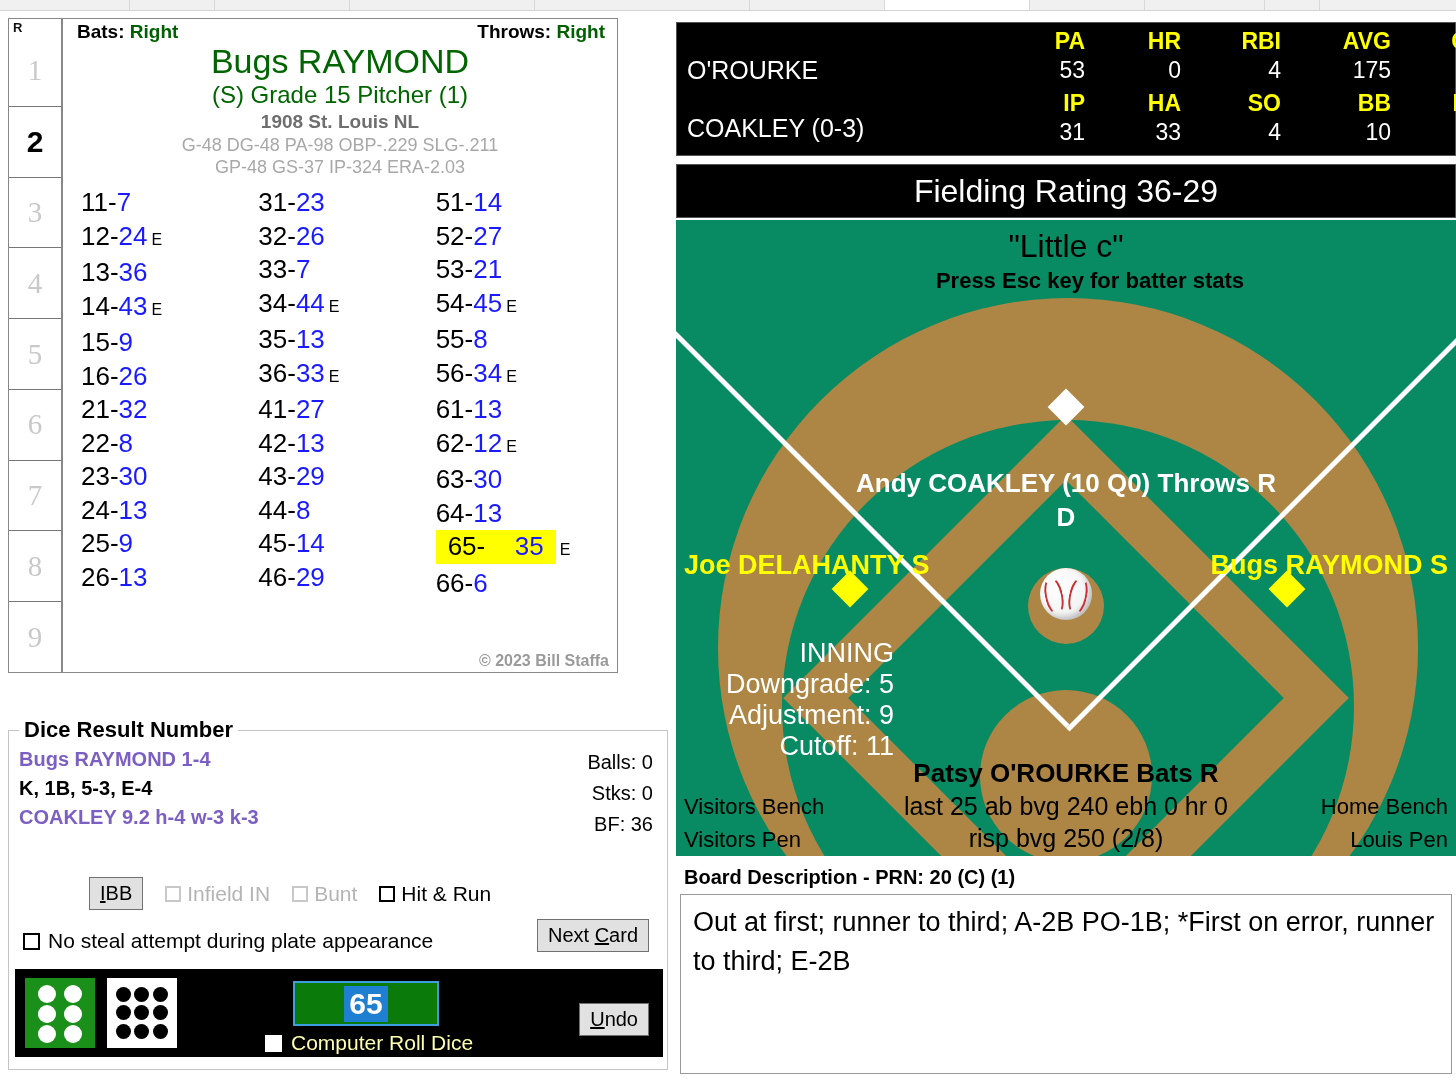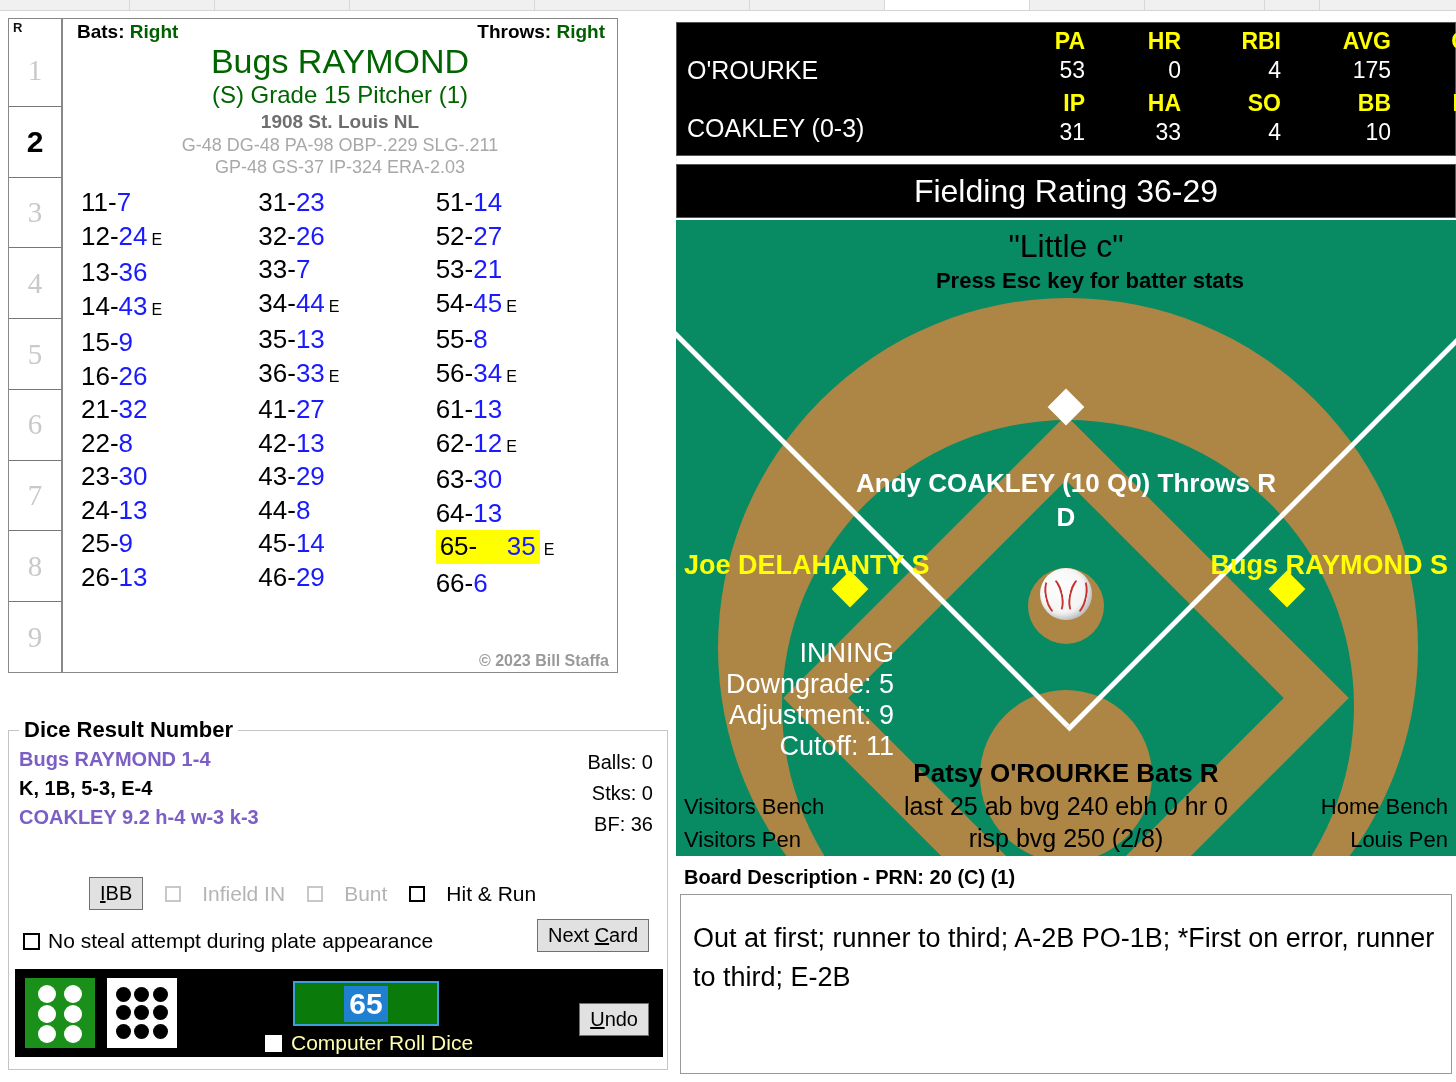--- a/index.html
+++ b/index.html
@@ -66,21 +66,21 @@
   }
   .roll-col { display: flex; flex-direction: column; }
   .roll-row {
     display: flex; align-items: baseline; font-size: 26px; line-height: 33.5px;
     font-family: "Liberation Sans", sans-serif;
   }
   .roll-row .rr-key { color: #000; width: 50px; text-align: left; font-weight: normal; }
   .roll-row .rr-val { color: #1a1aff; width: 46px; text-align: right; }
   .roll-row .rr-e { color: #000; font-size: 16px; margin-left: 4px; }
   .roll-row.hl .hlbox { background: #ffff00; }
-  .hlbox { display: inline-flex; align-items: baseline; padding: 0 4px; }
+  .hlbox { display: inline-flex; align-items: baseline; padding: 0 12px; }
 
   .card-copy {
     position: absolute; right: 8px; bottom: 2px;
     color: #9a9a9a; font-size: 16px; font-weight: bold;
   }
 
   
   .dice-group {
     position: absolute; left: 8px; top: 730px; width: 660px; height: 340px;
     border: 1px solid #c4c4c4; background: #fff;
@@ -102,21 +102,21 @@
     font-family: "Liberation Sans", sans-serif;
     background: #e1e1e1; border: 1px solid #707070; color: #000;
     cursor: pointer; padding: 4px 10px; font-size: 20px;
   }
   .btn u { text-decoration: underline; }
   .opt-row {
     position: absolute; left: 0; top: 146px; width: 100%;
     display: flex; align-items: center; gap: 22px; padding-left: 80px;
     font-size: 21px;
   }
-  .chk { display: inline-flex; align-items: center; gap: 21px; color: #000; }
+  .chk { display: inline-flex; align-items: center; gap: 6px; color: #000; }
   .chk .box {
     width: 16px; height: 16px; border: 2px solid #000; background: #fff; display: inline-block;
   }
   .chk.disabled { color: #b4b4b4; }
   .chk.disabled .box { border-color: #c8c8c8; }
   .nosteal-row {
     position: absolute; left: 14px; top: 198px; font-size: 21px;
     display: flex; align-items: center; gap: 8px;
   }
   .next-card-btn { position: absolute; right: 18px; top: 188px; }
@@ -282,21 +282,21 @@
     line-height: 33px; text-align: right;
   }
 
   
   .board-legend {
     position: absolute; left: 684px; top: 866px; font-size: 20px;
     font-weight: bold; color: #000;
   }
   .board-box {
     position: absolute; left: 680px; top: 894px; width: 772px; height: 180px;
-    border: 1px solid #999; background: #fff; padding: 24px 12px;
+    border: 1px solid #999; background: #fff; padding: 8px 12px;
     font-size: 27px; line-height: 39px; color: #000;
   }
 </style>
 </head>
 <body>
 
 <div id="root">
 
   <div class="toolbar-strip" id="toolbar-strip">
       <div class="tb-cell" style="width: 130px;"></div>

